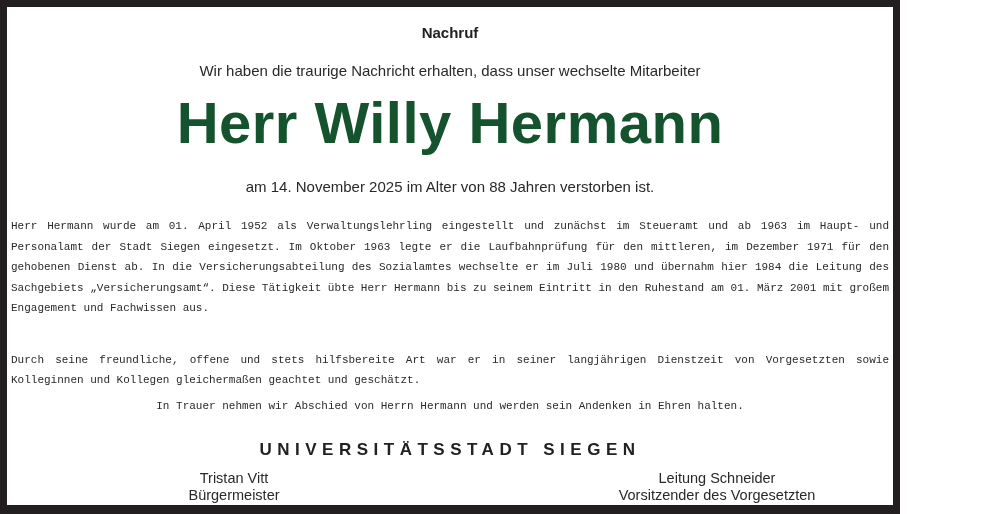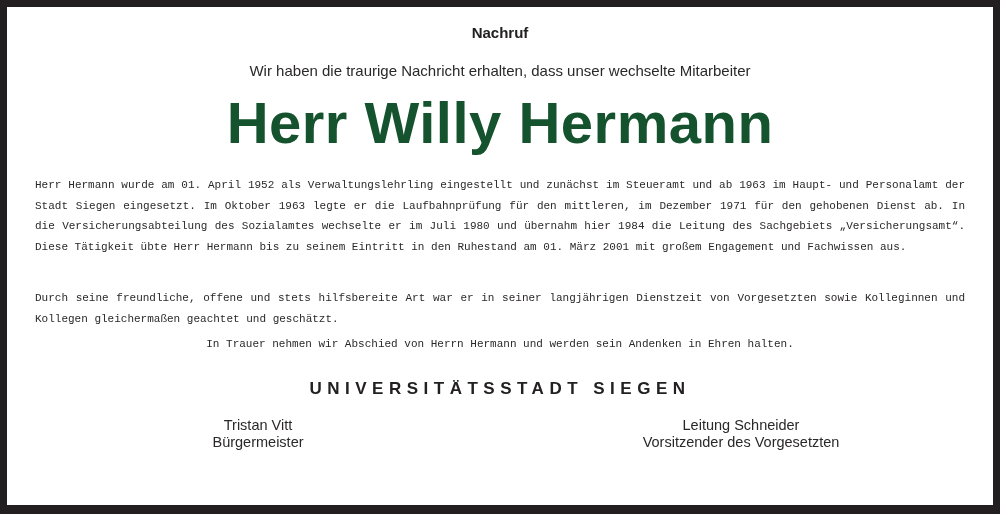--- a/index.html
+++ b/index.html
@@ -2,27 +2,27 @@
 <html lang="de" style="--frame: #231f20; --text: #2b2829; --background: #ffffff;"><head>
 <meta charset="utf-8">
 <style>
   html, body {
     margin: 0;
     padding: 0;
     background: #ffffff;
   }
   .page {
     position: relative;
-    width: 1000px;
+    width: 900px;
     height: 514px;
     box-sizing: border-box;
     background: var(--background, #ffffff);
     border: 7px solid var(--frame, #231f20);
     border-bottom-width: 9px;
-    padding: 0 28px;
+    padding: 0 4px;
     overflow: hidden;
     font-family: "Liberation Sans", sans-serif;
     color: var(--text, #2b2829);
   }
   .kicker {
     margin-top: 17px;
     text-align: center;
     font-weight: bold;
     font-size: 15px;
     line-height: 17px;
@@ -65,21 +65,21 @@
     text-align: center;
     font-weight: bold;
     font-size: 17px;
     line-height: 20px;
     letter-spacing: 5.5px;
     color: #232021;
     white-space: nowrap;
   }
   .signatures {
     display: flex;
-    margin-top: 18px;
+    margin-top: 10px;
   }
   .sig-block {
     width: 300px;
     text-align: center;
     font-size: 14.5px;
     line-height: 17px;
   }
   .sig-left  { margin-left: 73px; }
   .sig-right { margin-left: 183px; }
 </style>
@@ -87,20 +87,21 @@
 <body>
 
 <div class="page">
 
   <div class="kicker">Nachruf</div>
 
   <div class="intro">Wir haben die traurige Nachricht erhalten, dass unser wechselte Mitarbeiter</div>
 
   <div class="deceased-name">Herr Willy Hermann</div>
 
+  <div class="death-line">am 14. November 2025 im Alter von 88 Jahren verstorben ist.</div>
 
   <div class="body-text">
     <p class="p1">Herr Hermann wurde am 01. April 1952 als Verwaltungslehrling eingestellt und zunächst im Steueramt und ab 1963 im Haupt- und Personalamt der Stadt Siegen eingesetzt. Im Oktober 1963 legte er die Laufbahnprüfung für den mittleren, im Dezember 1971 für den gehobenen Dienst ab. In die Versicherungsabteilung des Sozialamtes wechselte er im Juli 1980 und übernahm hier 1984 die Leitung des Sachgebiets „Versicherungsamt“. Diese Tätigkeit übte Herr Hermann bis zu seinem Eintritt in den Ruhestand am 01. März 2001 mit großem Engagement und Fachwissen aus.</p>
     <p class="p2">Durch seine freundliche, offene und stets hilfsbereite Art war er in seiner langjährigen Dienstzeit von Vorgesetzten sowie Kolleginnen und Kollegen gleichermaßen geachtet und geschätzt.</p>
     <p class="p3">In Trauer nehmen wir Abschied von Herrn Hermann und werden sein Andenken in Ehren halten.</p>
   </div>
 
   <div class="org-name">UNIVERSITÄTSSTADT SIEGEN</div>
 
   <div class="signatures">

